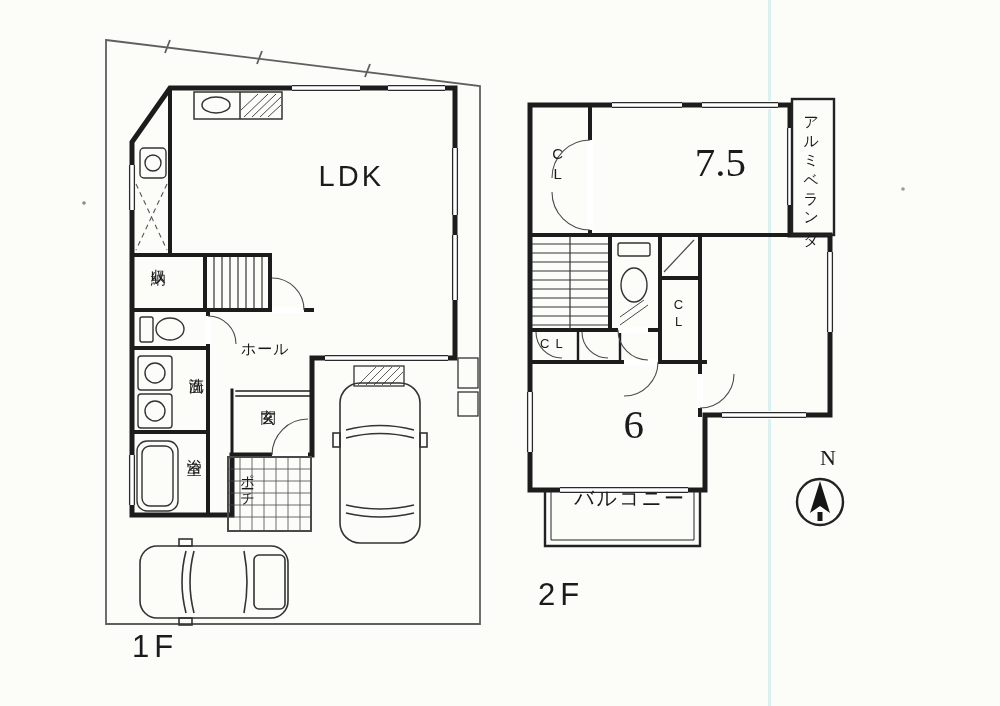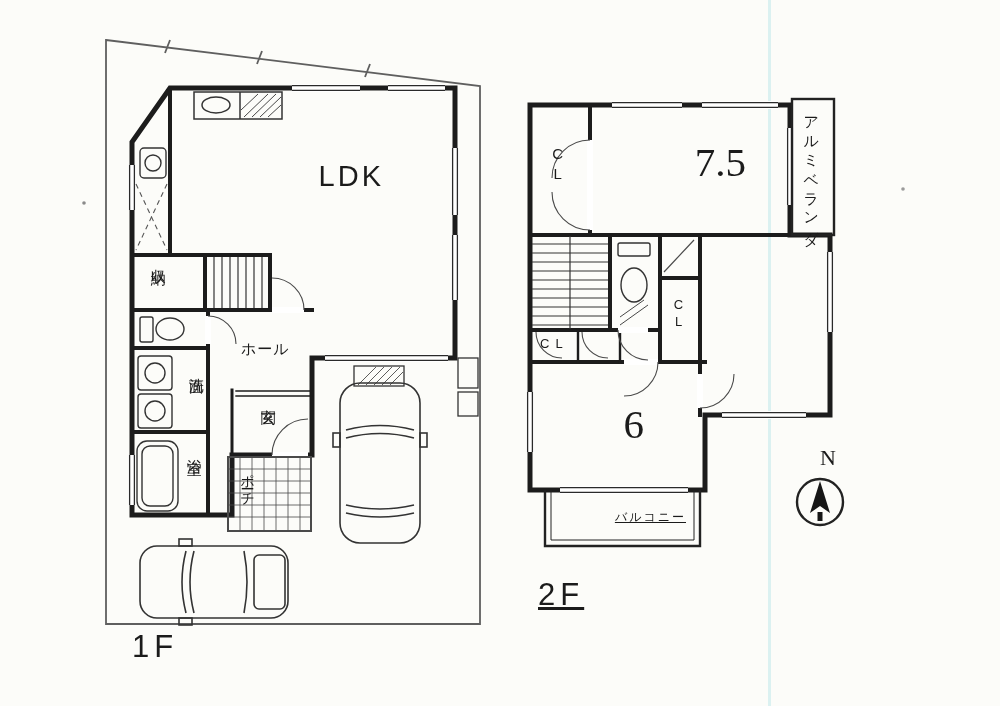--- a/index.html
+++ b/index.html
@@ -268,17 +268,17 @@
   <div class="lbl v" style="left:186px;top:447px;font-size:15px;letter-spacing:2px;">浴室</div>
   <div class="lbl v" style="left:240px;top:464px;font-size:14px;letter-spacing:1px;">ポーチ</div>
   <div class="lbl" style="left:112px;top:630px;font-size:31px;letter-spacing:5px;margin-left:20px;">1F</div>
 
   <div class="lbl v" style="left:549px;top:145px;font-size:15px;letter-spacing:3px;">CL</div>
   <div class="lbl ctr num" style="left:646px;top:140px;width:100px;font-size:41px;">7.5</div>
   <div class="lbl v" style="left:803px;top:106px;font-size:15px;letter-spacing:2px;">アルミベランダ</div>
   <div class="lbl v" style="left:671px;top:297px;font-size:13px;letter-spacing:2px;">CL</div>
   <div class="lbl" style="left:540px;top:337px;font-size:13px;letter-spacing:6px;">CL</div>
   <div class="lbl ctr num" style="left:600px;top:402px;width:44px;font-size:41px;">6</div>
-  <div class="lbl ctr" style="left:560px;top:511px;width:126px;font-size:12px;letter-spacing:2px;text-decoration:underline;">バルコニー</div>
-  <div class="lbl" style="left:538px;top:578px;font-size:31px;letter-spacing:5px;text-decoration:underline;">2F</div>
+  <div class="lbl ctr" style="left:560px;top:488px;width:126px;font-size:20px;letter-spacing:2px;">バルコニー</div>
+  <div class="lbl" style="left:538px;top:578px;font-size:31px;letter-spacing:5px;">2F</div>
   <div class="lbl ctr num" style="left:804px;top:446px;width:32px;font-size:22px;">N</div>
 
 </div>
 
 </body></html>

